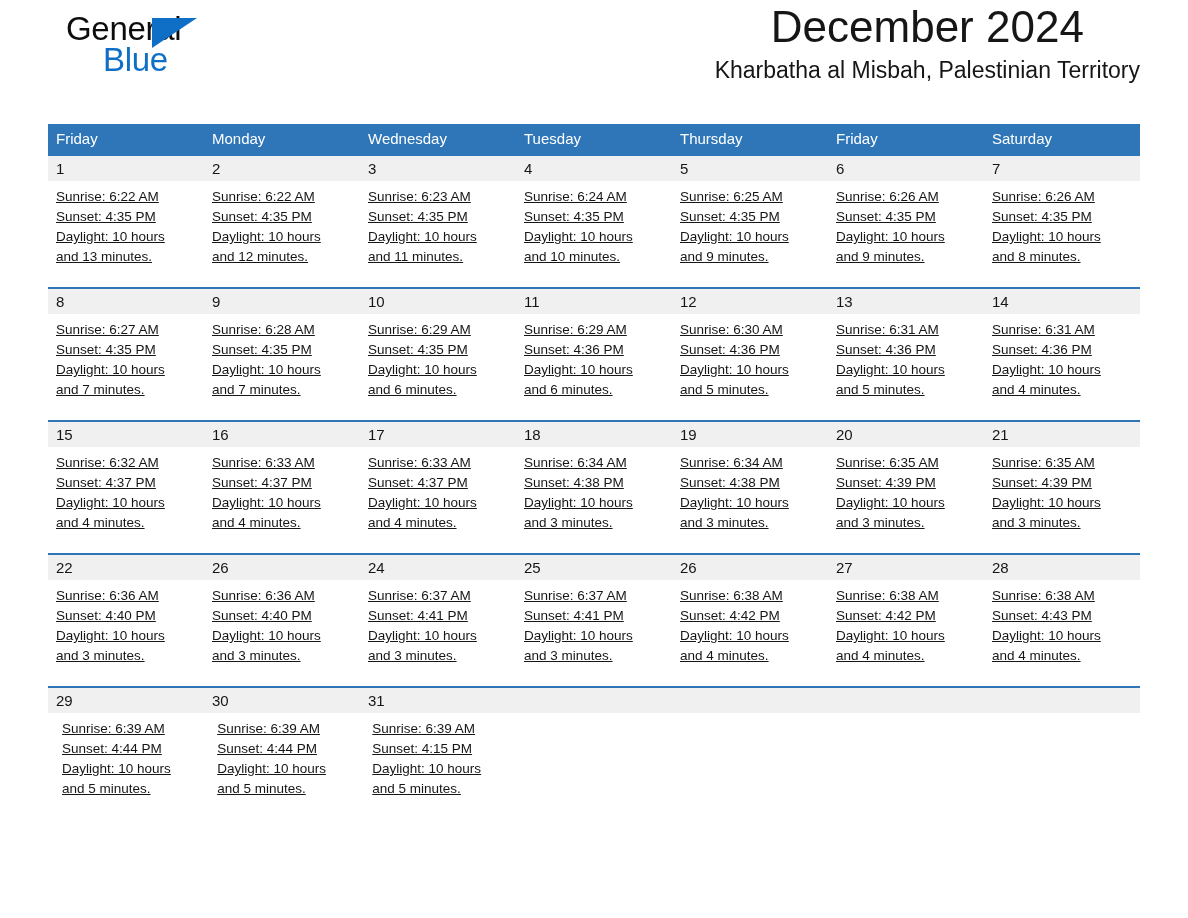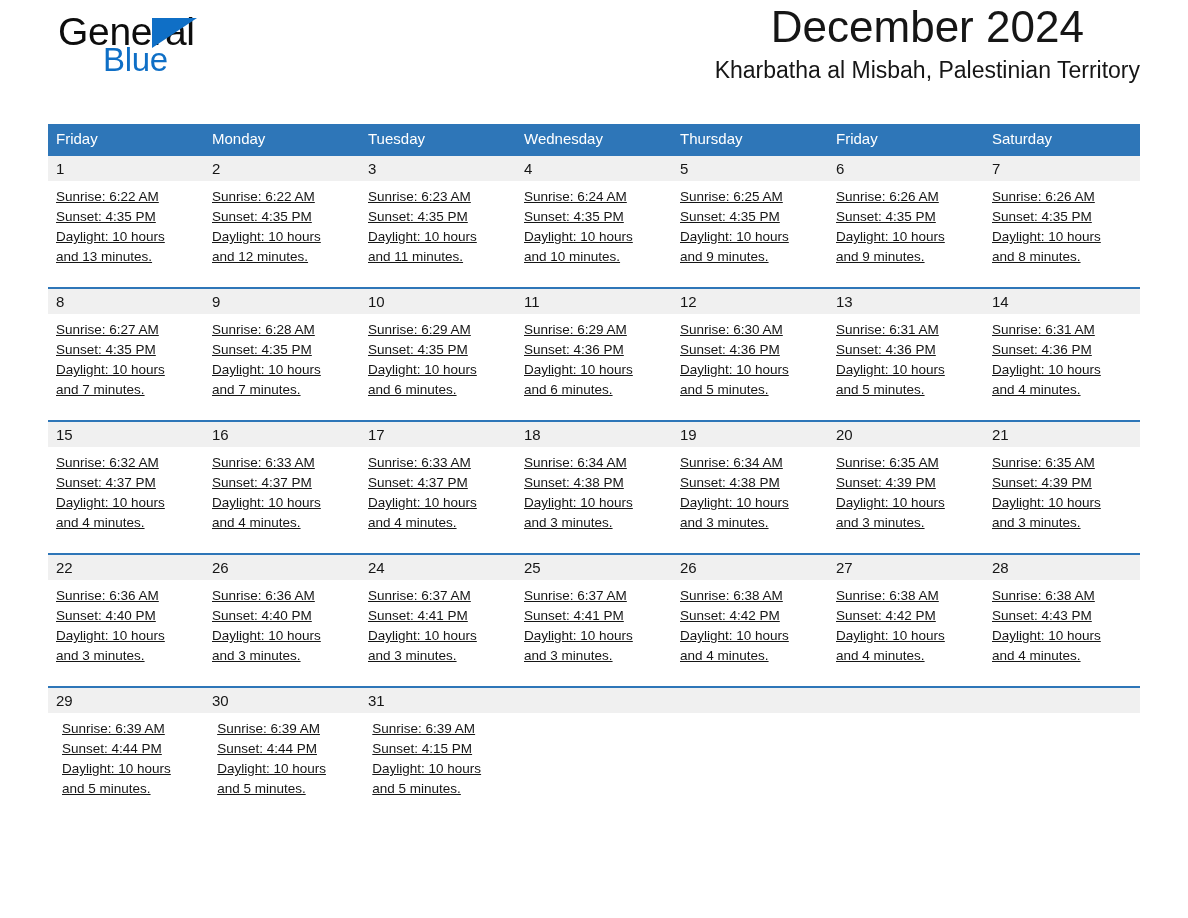--- a/index.html
+++ b/index.html
@@ -32,23 +32,23 @@
   }
   .brand {
     position: relative;
     margin-top: 10px;
     width: 160px;
     height: 80px;
     user-select: none;
   }
   .brand-general {
     position: absolute;
-    left: 10px;
+    left: 18px;
     top: 2px;
-    font-size: 39px;
+    font-size: 33px;
     letter-spacing: -0.3px;
     color: #0d0d0d;
     line-height: 1;
   }
   .brand-blue {
     position: absolute;
     left: 55px;
     top: 33px;
     font-size: 33px;
     letter-spacing: -0.3px;
@@ -163,22 +163,22 @@
       <div class="location-title">Kharbatha al Misbah, Palestinian Territory</div>
     </div>
 
   </div>
 
   <div class="calendar">
 
     <div class="weekdays">
       <div class="weekday">Friday</div>
       <div class="weekday">Monday</div>
+      <div class="weekday">Wednesday</div>
       <div class="weekday">Tuesday</div>
-      <div class="weekday">Wednesday</div>
       <div class="weekday">Thursday</div>
       <div class="weekday">Friday</div>
       <div class="weekday">Saturday</div>
     </div>
 
     <div class="week">
       <div class="week-daynums">
         <div class="daynum">1</div>
         <div class="daynum">2</div>
         <div class="daynum">3</div>

